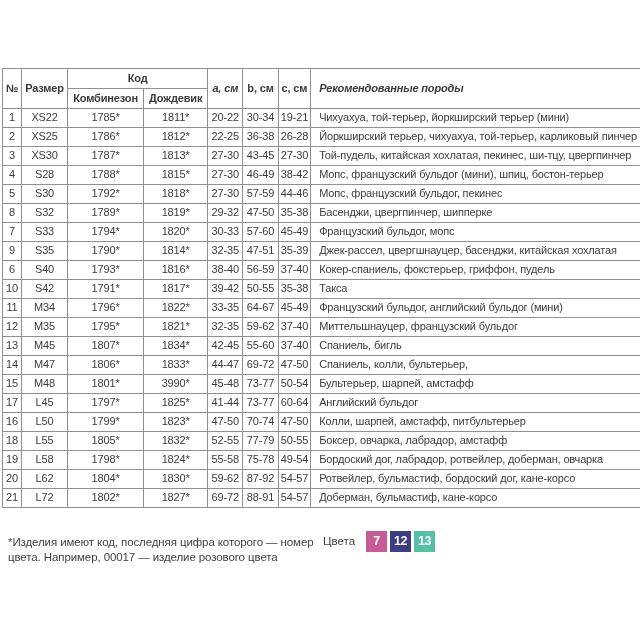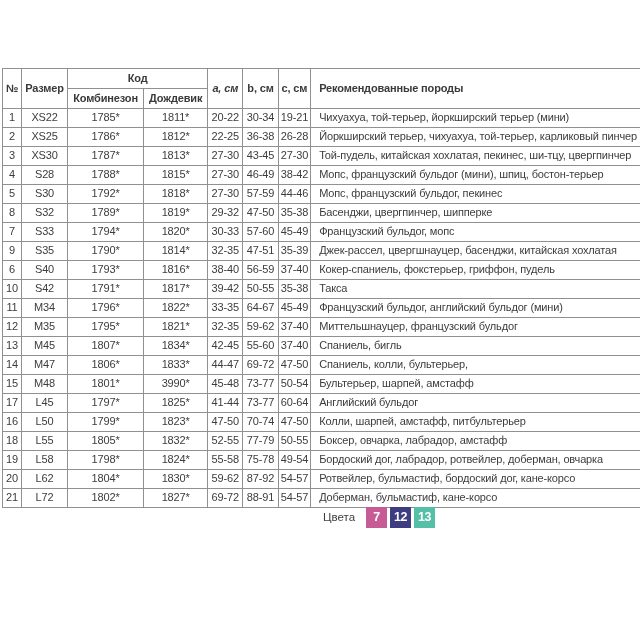--- a/index.html
+++ b/index.html
@@ -29,32 +29,32 @@
     font-weight:normal;
   }
   .size-table thead th{font-weight:bold;height:19px;color:#3a3a3a;}
   .col-num{width:16px;}
   .col-size{width:44px;}
   .col-jump{width:78px;margin-left:44px;}
   .col-rain{width:66px;}
   .col-a{width:33px;font-style:italic;}
   .col-b{width:34px;}
   .col-c{width:20px;}
-  .col-breeds{width:320px;}
+  .col-breeds{width:320px;font-style:italic;}
   .size-table th.h-breeds,.size-table td.c-breeds{
     text-align:left;padding-left:8px;border-right:none;
   }
   .c-num,.c-size{font-weight:bold;}
 
   .footnote{
     position:absolute;left:8px;top:535px;width:312px;
     font-size:11.5px;line-height:15px;color:#3f3f3f;letter-spacing:-0.1px;
   }
   .colors-row{
-    position:absolute;left:323px;top:506px;height:22px;
+    position:absolute;left:323px;top:530px;height:22px;
     display:flex;align-items:center;text-align:right;
   }
   .colors-label{font-size:11.5px;color:#3f3f3f;margin-right:11px;}
   .chips{display:flex;gap:3px;}
   .chip{
     width:21px;height:21px;display:flex;align-items:center;justify-content:center;
     color:#ffffff;font-weight:bold;font-size:12.5px;letter-spacing:-0.3px;
   }
 </style>
 </head>
@@ -285,20 +285,24 @@
           <td class="c-code">1802*</td>
           <td class="c-code">1827*</td>
           <td class="c-abc">69-72</td>
           <td class="c-abc">88-91</td>
           <td class="c-abc">54-57</td>
           <td class="c-breeds">Доберман, бульмастиф, кане-корсо</td>
         </tr>
       </tbody>
   </table>
 
+  <div class="footnote">
+    <div>*Изделия имеют код, последняя цифра которого — номер</div>
+    <div>цвета. Например, 00017 — изделие розового цвета</div>
+  </div>
 
   <div class="colors-row">
     <span class="colors-label">Цвета</span>
     <span class="chips">
         <span class="chip" style="background: rgb(199, 91, 149);">7</span>
         <span class="chip" style="background: rgb(62, 61, 130);">12</span>
         <span class="chip" style="background: rgb(86, 191, 167);">13</span>
       </span>
   </div>
 

